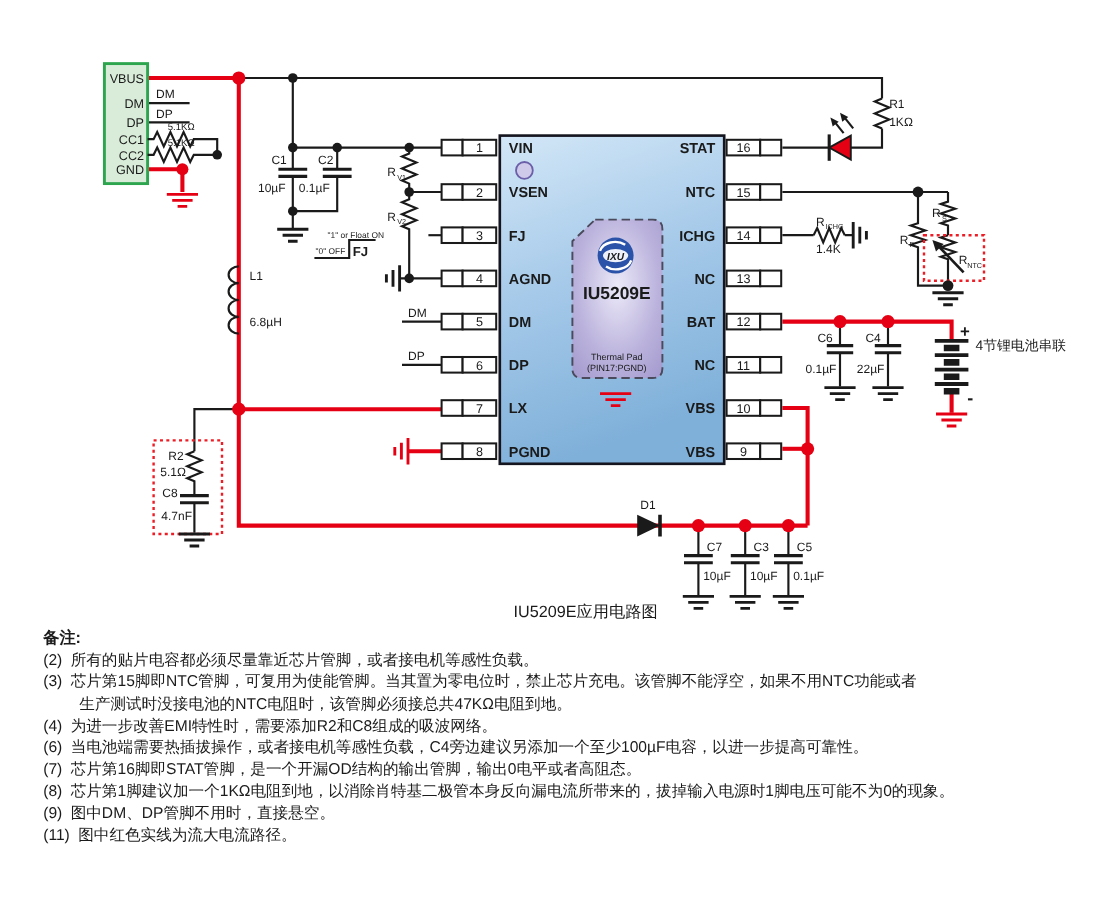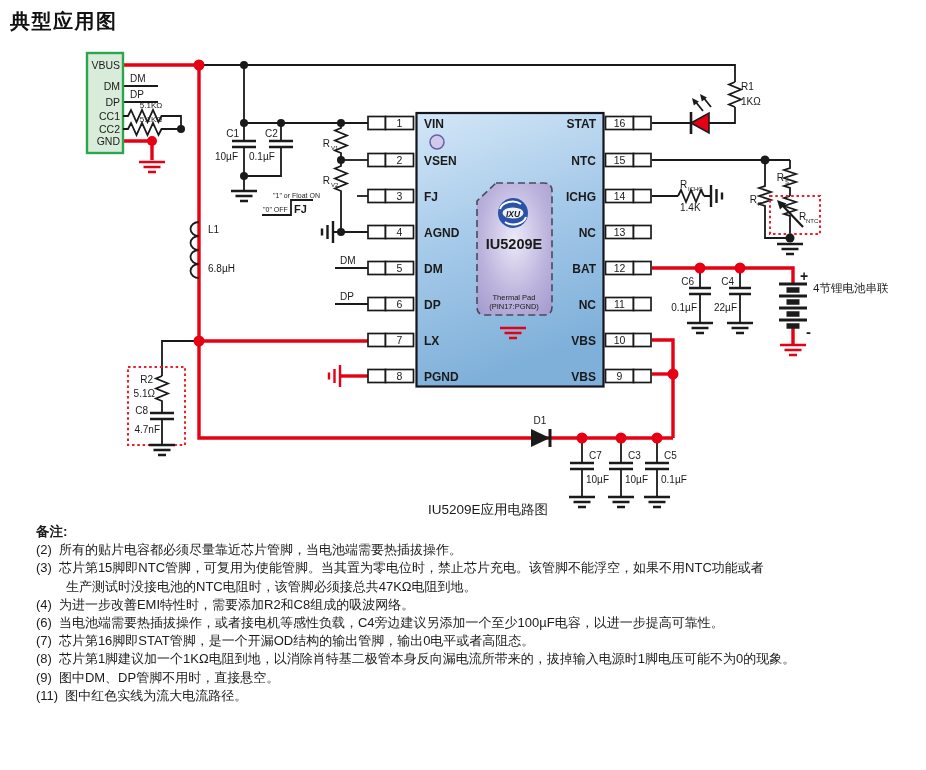--- a/index.html
+++ b/index.html
@@ -19,21 +19,20 @@
   .notes{position:absolute;left:36px;top:523px;width:894px;font-size:13px;line-height:18.2px;color:#1b1b1b;}
   .notes .nt{font-weight:bold;font-size:13.5px;}
   .note .nnum{margin-right:7px;}
   .note.cont{padding-left:30px;}
   .note sub{font-size:8px;line-height:0;}
 </style>
 </head>
 <body>
 
 <div class="page">
-  <div class="title">典型应用图</div>
 
   <svg class="schem" width="926" height="522" viewBox="0 0 926 522">
     <defs>
       <linearGradient id="icg" x1="0" y1="0" x2="0.25" y2="1">
         <stop offset="0" stop-color="#d3e7f7"></stop>
         <stop offset="0.5" stop-color="#a5c9e9"></stop>
         <stop offset="1" stop-color="#7fb0d9"></stop>
       </linearGradient>
       <radialGradient id="chipg" cx="50%" cy="42%" r="80%">
         <stop offset="0" stop-color="#ece9f8"></stop>
@@ -358,21 +357,21 @@
           <circle cx="765" cy="160" r="4.5"></circle>
         <circle cx="790" cy="238" r="4.5"></circle>
       </g>
     </g>
 
     <text x="488" y="514" text-anchor="middle" font-size="13.5">IU5209E应用电路图</text>
   </svg>
 
   <div class="notes">
     <div class="nt">备注:</div>
-    <div class="note"><span class="nnum">(2)</span><span>所有的贴片电容都必须尽量靠近芯片管脚，当电池端需要热插拔操作。</span></div>
+    <div class="note"><span class="nnum">(2)</span><span>所有的贴片电容都必须尽量靠近芯片管脚，或者接电机等感性负载。</span></div>
     <div class="note"><span class="nnum">(3)</span><span>芯片第15脚即NTC管脚，可复用为使能管脚。当其置为零电位时，禁止芯片充电。该管脚不能浮空，如果不用NTC功能或者</span></div>
     <div class="note cont"><span>生产测试时没接电池的NTC电阻时，该管脚必须接总共47KΩ电阻到地。</span></div>
     <div class="note"><span class="nnum">(4)</span><span>为进一步改善EMI特性时，需要添加R2和C8组成的吸波网络。</span></div>
     <div class="note"><span class="nnum">(6)</span><span>当电池端需要热插拔操作，或者接电机等感性负载，C4旁边建议另添加一个至少100µF电容，以进一步提高可靠性。</span></div>
     <div class="note"><span class="nnum">(7)</span><span>芯片第16脚即STAT管脚，是一个开漏OD结构的输出管脚，输出0电平或者高阻态。</span></div>
     <div class="note"><span class="nnum">(8)</span><span>芯片第1脚建议加一个1KΩ电阻到地，以消除肖特基二极管本身反向漏电流所带来的，拔掉输入电源时1脚电压可能不为0的现象。</span></div>
     <div class="note"><span class="nnum">(9)</span><span>图中DM、DP管脚不用时，直接悬空。</span></div>
     <div class="note"><span class="nnum">(11)</span><span>图中红色实线为流大电流路径。</span></div>
   </div>
 </div>

